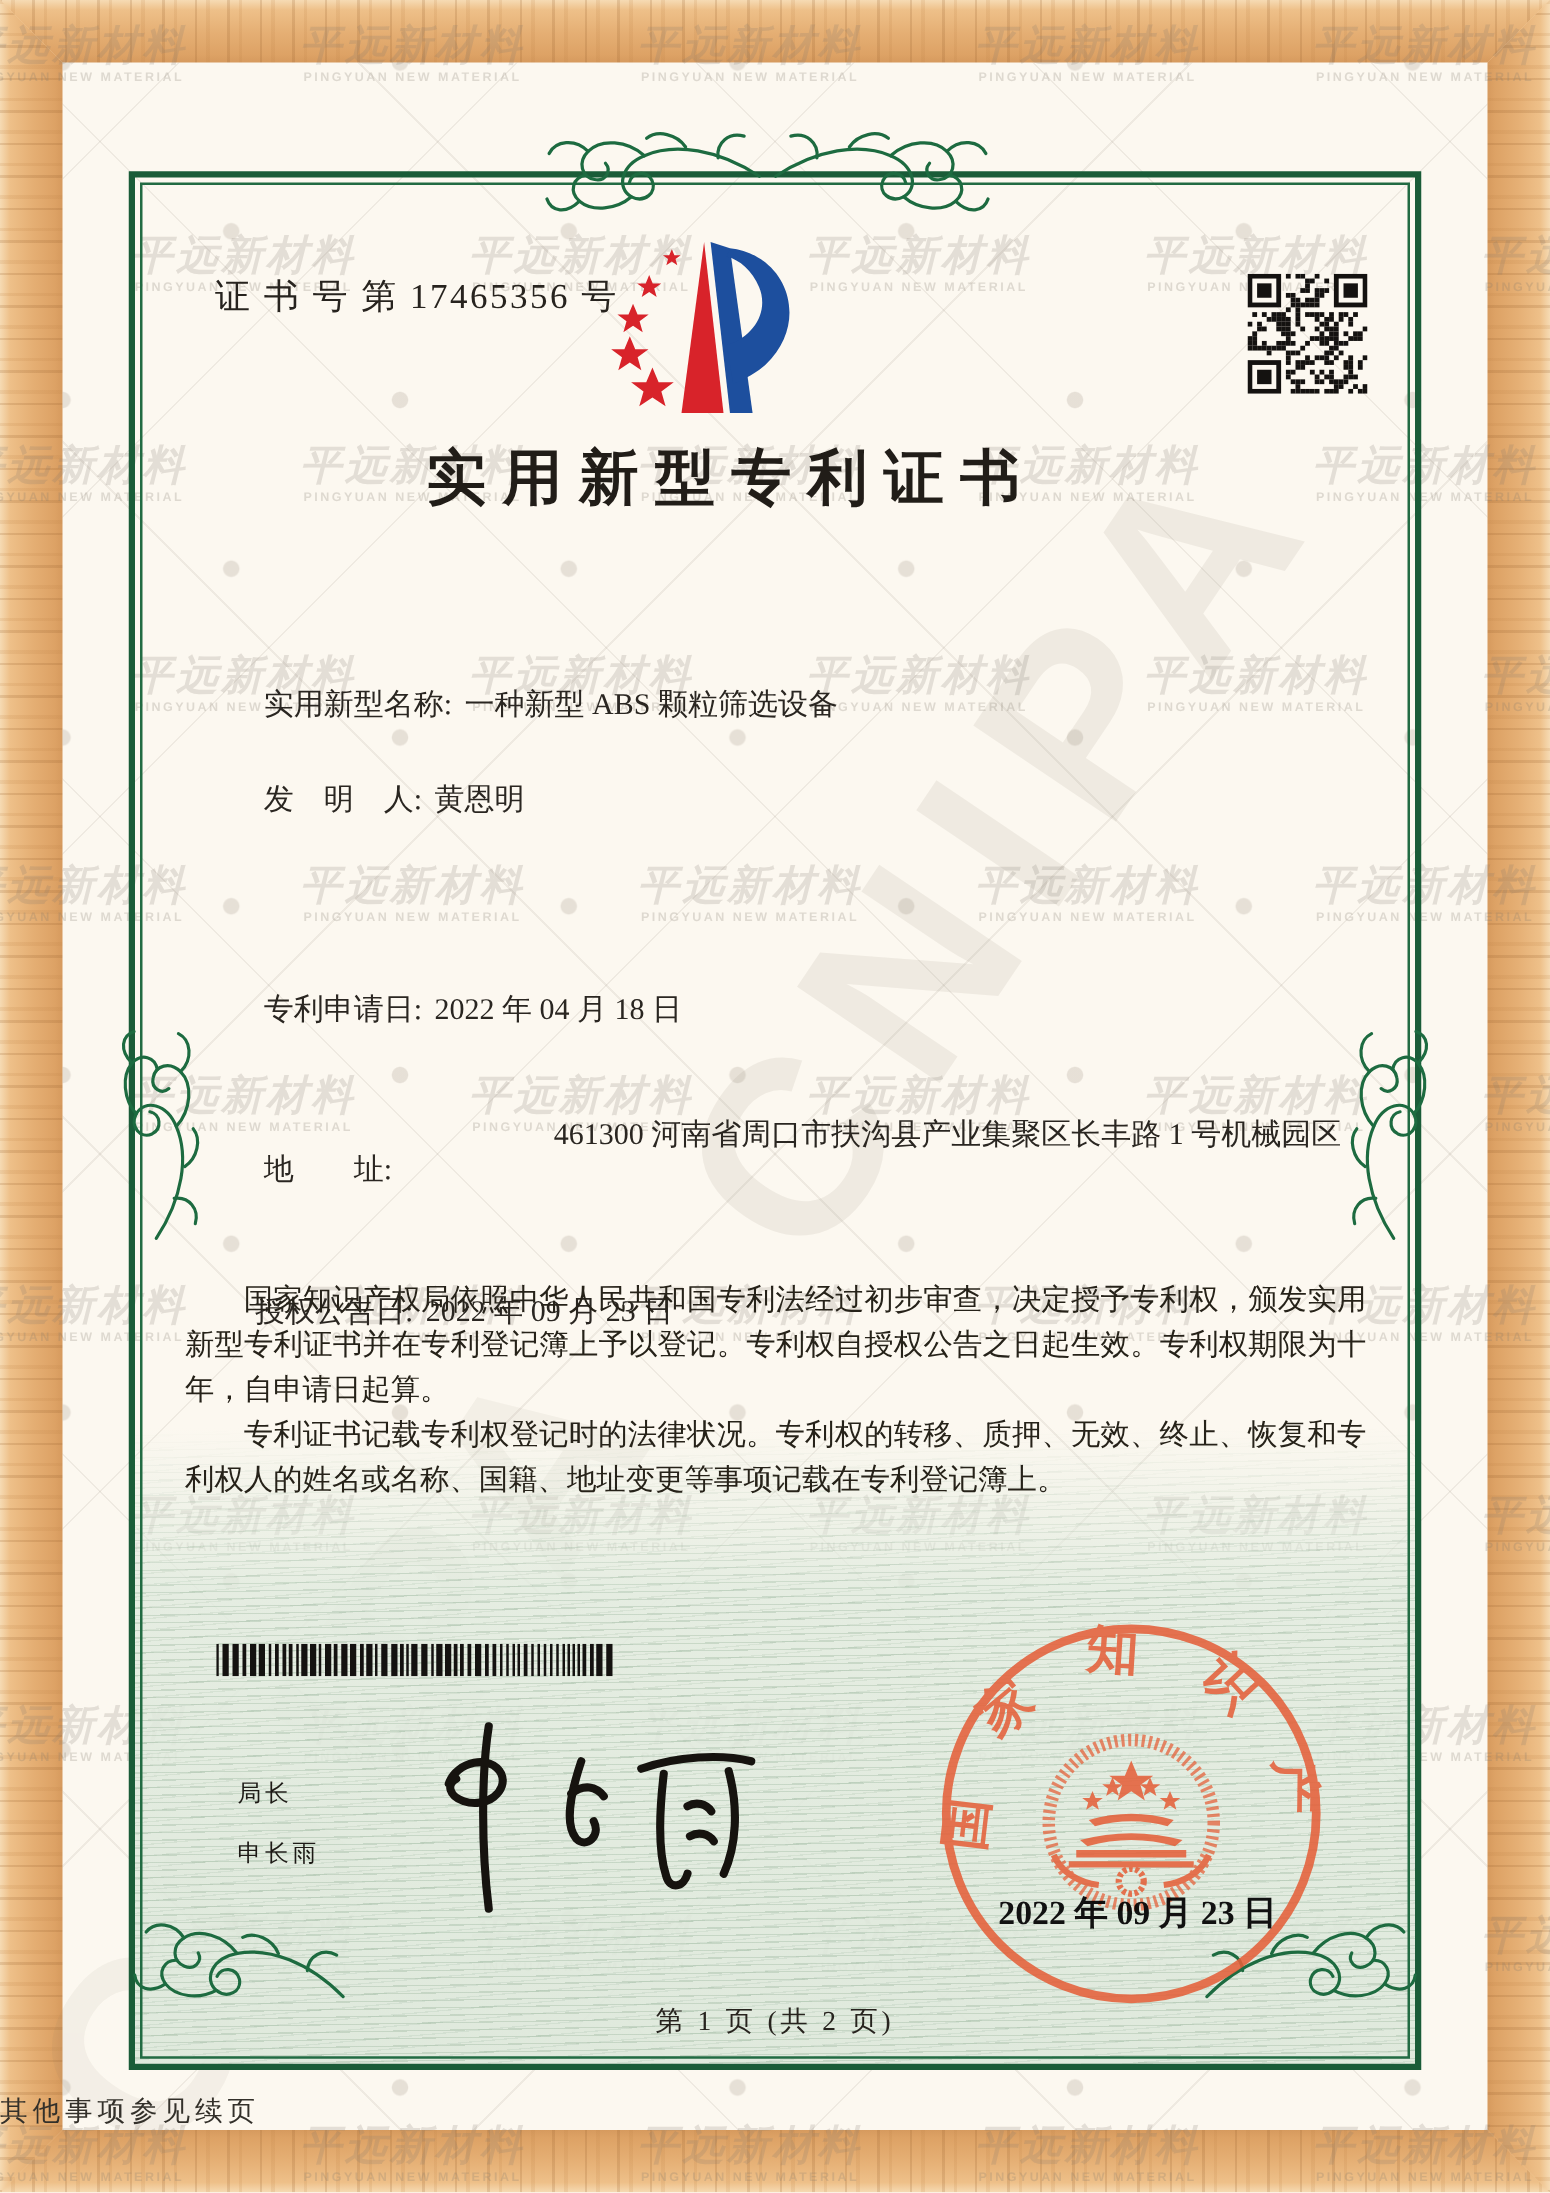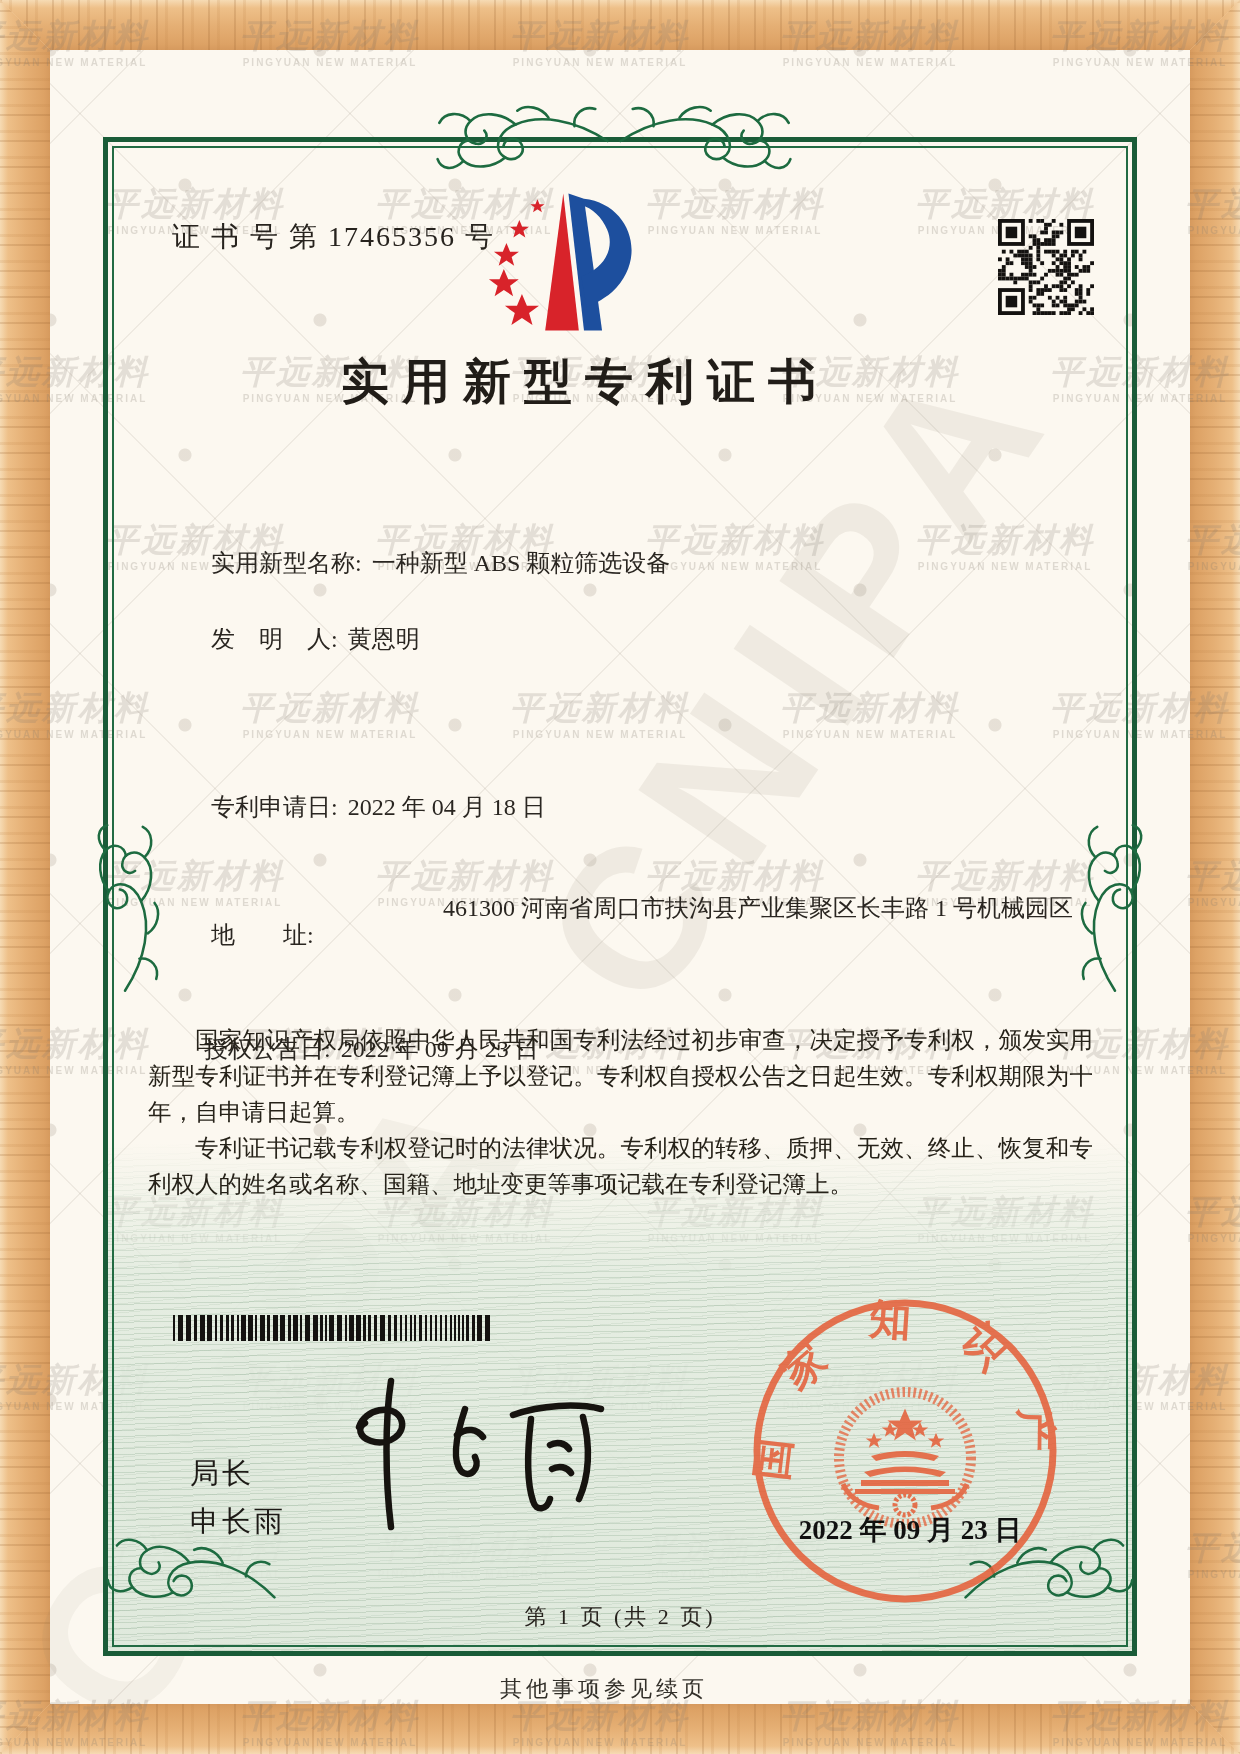--- a/index.html
+++ b/index.html
@@ -74,27 +74,27 @@
   .title{position:absolute;left:0;top:350px;width:1170px;text-align:center;font-size:48px;
          font-weight:bold;letter-spacing:13px;color:#211d18;}
   .field{position:absolute;left:175px;font-size:24px;white-space:pre;}
   .f-label{white-space:pre;}
   .f-value{margin-left:10px;white-space:pre;text-align:right;}
   .addr-value{position:absolute;left:268px;top:-2px;width:710px;white-space:normal;
               line-height:37px;}
   .paras{position:absolute;left:148px;top:1022px;width:945px;font-size:23.5px;
          line-height:36px;text-align:justify;color:#262219;}
   .paras p{margin:0;text-indent:2em;}
-  .director{position:absolute;left:190px;font-size:29px;letter-spacing:3px;
-            font-family:"Liberation Sans","DejaVu Sans",sans-serif;color:#1d1a16;margin-top:32px;}
+  .director{position:absolute;left:190px;font-size:19px;letter-spacing:3px;
+            font-family:"Liberation Sans","DejaVu Sans",sans-serif;color:#1d1a16;}
   .seal-date{position:absolute;left:745px;top:1512px;width:330px;text-align:center;
              font-size:27px;font-weight:bold;white-space:pre;color:#111;}
   .page-footer{position:absolute;left:103px;top:1602px;width:1034px;text-align:center;
                font-size:22px;letter-spacing:3px;white-space:pre;color:#27231e;}
-  .cont-note{position:absolute;left:0;top:1674px;width:1208px;text-align:center;
+  .cont-note{position:absolute;left:0;top:1674px;width:1208px;text-align:left;
              font-size:22px;letter-spacing:4px;color:#33302a;z-index:8;}
   .seal-svg{position:absolute;left:750px;top:1296px;width:310px;height:310px;z-index:6;
             opacity:.88;mix-blend-mode:multiply;}
   .sig-svg{position:absolute;left:345px;top:1373px;width:270px;height:168px;z-index:7;}
   .logo-svg{position:absolute;left:478px;top:190px;width:168px;height:144px;z-index:7;}
   #qr{position:absolute;left:998px;top:219px;width:96px;height:96px;z-index:7;}
   #barcode{position:absolute;left:173px;top:1315px;width:322px;height:26px;z-index:7;}
 </style>
 </head>
 <body>

